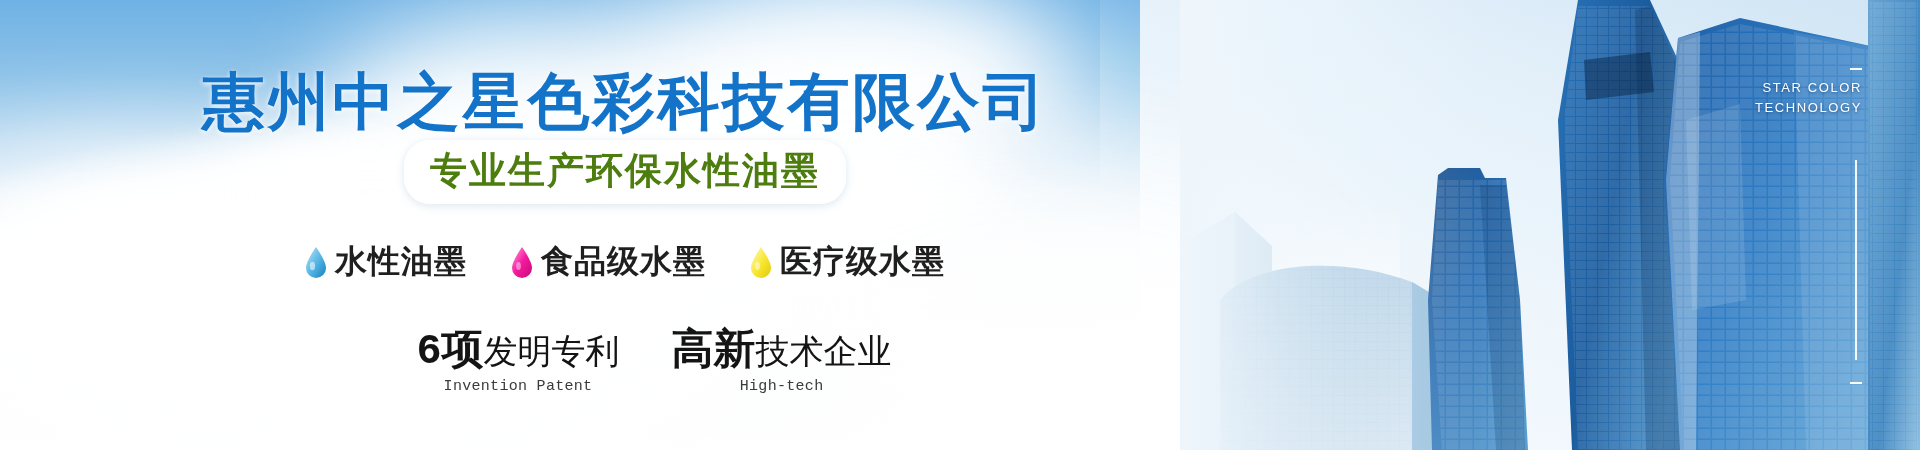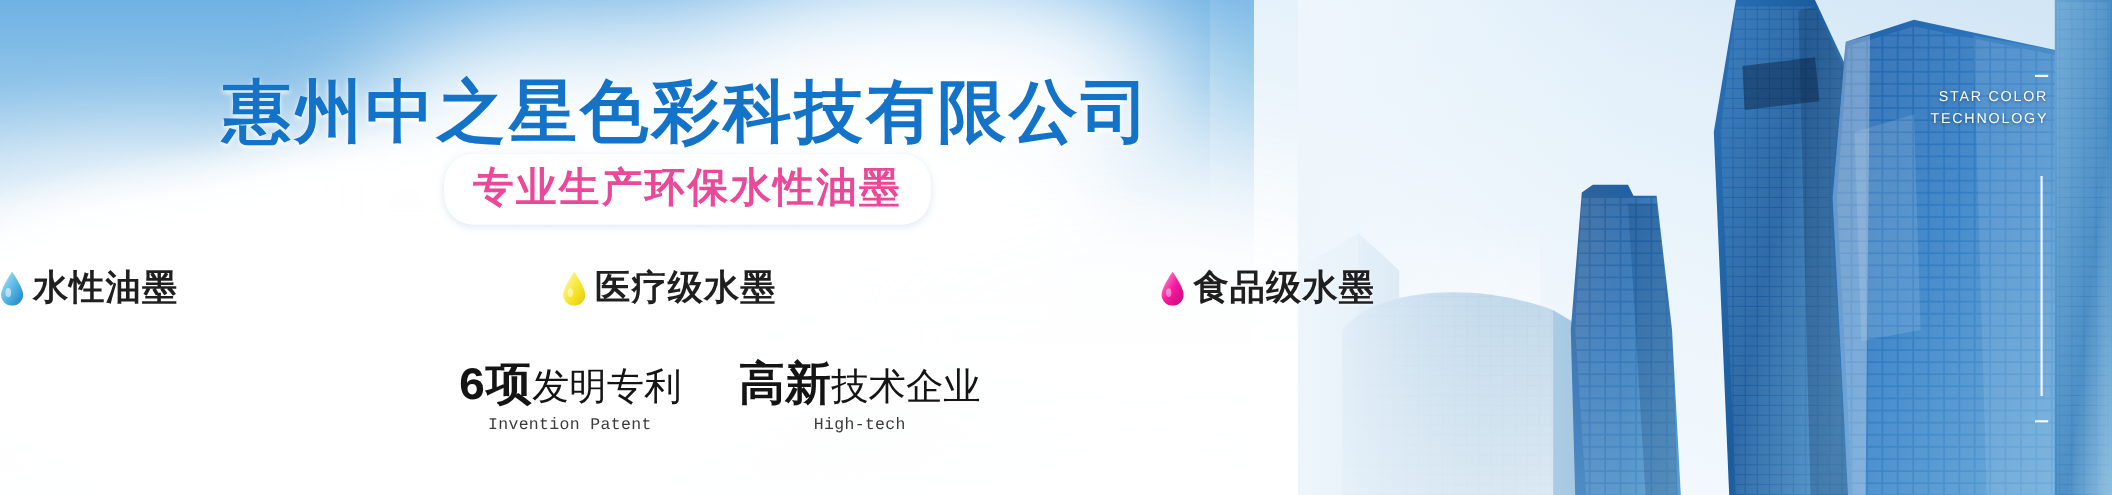--- a/index.html
+++ b/index.html
@@ -77,28 +77,28 @@
     text-shadow:0 2px 5px rgba(255,255,255,.85), 0 0 1px rgba(255,255,255,.9);
   }
 
   .pill-wrap{position:absolute;top:140px;left:0;width:1250px;text-align:center;}
   .pill{
     display:inline-block;
     background:rgba(255,255,255,.92);
     border-radius:26px;
     padding:6px 26px 8px 26px;
     font-size:37px;font-weight:bold;letter-spacing:2px;
-    color:#ec4899;
+    color:#4d7c0f;
     box-shadow:0 2px 8px rgba(130,170,200,.28);
     white-space:nowrap;
   }
 
   .feats{
     position:absolute;top:240px;left:0;width:1250px;
-    display:flex;justify-content:space-between;align-items:center;gap:56px;
+    display:flex;justify-content:center;align-items:center;gap:44px;
   }
   .feat{display:flex;align-items:center;gap:8px;}
   .feat-label{
     font-size:32px;font-weight:bold;color:#1f1f1f;letter-spacing:1px;
     text-shadow:0 1px 3px rgba(255,255,255,.8);
     white-space:nowrap;
   }
   .drop{width:22px;height:32px;display:block;}
 
   .badges{
@@ -241,47 +241,47 @@
             </defs>
           <path d="M11 1 C11 1 21 15 21 22 A10 10 0 0 1 1 22 C1 15 11 1 11 1 Z" fill="url(#d1)"></path>
           <ellipse cx="7.5" cy="20" rx="2.6" ry="4.2" fill="rgba(255,255,255,.55)"></ellipse>
         </svg>
         <span class="feat-label">水性油墨</span>
       </div>
 
       <div class="feat">
         <svg class="drop" viewBox="0 0 22 32">
           <defs>
+              <linearGradient id="d2" x1="0" y1="0" x2="1" y2="1">
+            <stop offset="0%" stop-color="#ffa6e0"></stop>
+                <stop offset="50%" stop-color="#f5199f"></stop>
+                <stop offset="100%" stop-color="#c60a78"></stop>
+          </linearGradient>
+            </defs>
+          <path d="M11 1 C11 1 21 15 21 22 A10 10 0 0 1 1 22 C1 15 11 1 11 1 Z" fill="url(#d2)"></path>
+          <ellipse cx="7.5" cy="20" rx="2.4" ry="4" fill="rgba(255,255,255,.45)"></ellipse>
+        </svg>
+        <span class="feat-label">食品级水墨</span>
+      </div>
+
+      <div class="feat">
+        <svg class="drop" viewBox="0 0 22 32">
+          <defs>
               <linearGradient id="d3" x1="0" y1="0" x2="1" y2="1">
             <stop offset="0%" stop-color="#fffbc2"></stop>
                 <stop offset="55%" stop-color="#f7e62f"></stop>
                 <stop offset="100%" stop-color="#e3c808"></stop>
           </linearGradient>
             </defs>
           <path d="M11 1 C11 1 21 15 21 22 A10 10 0 0 1 1 22 C1 15 11 1 11 1 Z" fill="url(#d3)"></path>
           <ellipse cx="7.5" cy="20" rx="2.4" ry="4" fill="rgba(255,255,255,.5)"></ellipse>
         </svg>
         <span class="feat-label">医疗级水墨</span>
       </div>
 
-      <div class="feat">
-        <svg class="drop" viewBox="0 0 22 32">
-          <defs>
-              <linearGradient id="d2" x1="0" y1="0" x2="1" y2="1">
-            <stop offset="0%" stop-color="#ffa6e0"></stop>
-                <stop offset="50%" stop-color="#f5199f"></stop>
-                <stop offset="100%" stop-color="#c60a78"></stop>
-          </linearGradient>
-            </defs>
-          <path d="M11 1 C11 1 21 15 21 22 A10 10 0 0 1 1 22 C1 15 11 1 11 1 Z" fill="url(#d2)"></path>
-          <ellipse cx="7.5" cy="20" rx="2.4" ry="4" fill="rgba(255,255,255,.45)"></ellipse>
-        </svg>
-        <span class="feat-label">食品级水墨</span>
-      </div>
-
     </div>
 
     <div class="badges">
 
       <div class="badge">
         <div class="badge-cn"><span class="hl">6项</span><span class="rest">发明专利</span></div>
         <div class="badge-en">Invention Patent</div>
       </div>
 
       <div class="badge">

